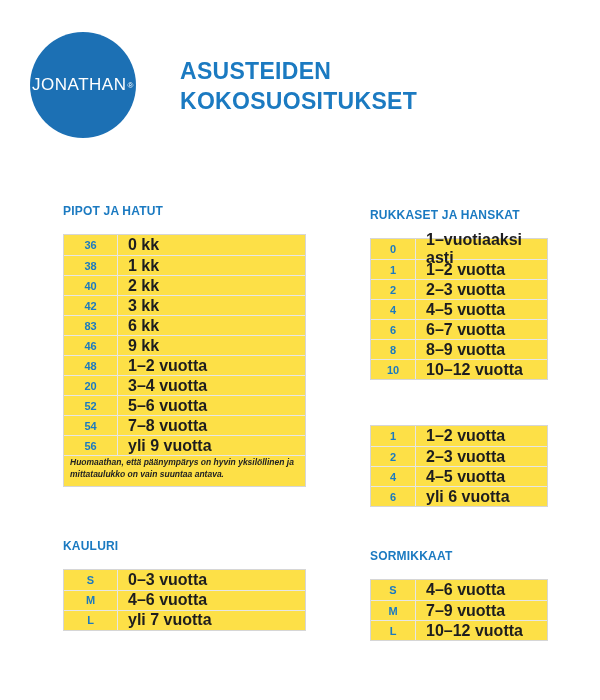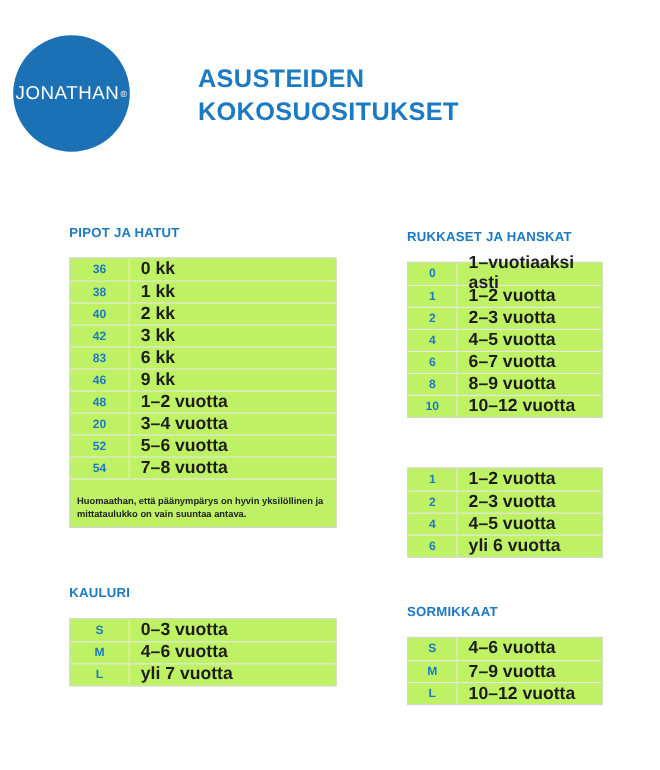--- a/index.html
+++ b/index.html
@@ -14,21 +14,21 @@
   body{
     position:relative;
     background:#ffffff;
     font-family:"Liberation Sans","DejaVu Sans",sans-serif;
     color:var(--text);
     overflow:hidden;
   }
 
   
   .logo-circle{
-    position:absolute;left:12px;top:32px;
+    position:absolute;left:30px;top:32px;
     width:106px;height:106px;border-radius:50%;
     background:var(--logo-blue);
     display:flex;align-items:center;justify-content:center;
     color:#fff;font-size:17px;letter-spacing:.5px;
   }
   .logo-circle sup{font-size:8px;vertical-align:super;margin-left:1px;}
   .page-title{
     position:absolute;left:180px;top:56px;
     color:var(--accent);
     font-size:23px;font-weight:bold;line-height:30px;
@@ -42,21 +42,21 @@
 
   .sec h2{
     color:var(--accent);
     font-size:12px;font-weight:bold;
     letter-spacing:.2px;
     margin-bottom:16px;
   }
 
   .table{
     border:1px solid var(--border);
-    background:#bef264;
+    background:#fde047;
     width:100%;
   }
   .trow{
     display:flex;align-items:stretch;height:20px;
     border-top:1px solid var(--border-light);
   }
   .trow:first-child{border-top:none;}
   .cell-size{
     width:54px;flex:0 0 54px;
     display:flex;align-items:center;justify-content:center;
@@ -64,23 +64,23 @@
     border-right:1px solid var(--border-light);
   }
   .col-right .cell-size{width:45px;flex:0 0 45px;}
   .cell-desc{
     display:flex;align-items:center;
     padding-left:10px;
     font-size:16px;font-weight:bold;color:var(--text);
   }
   .note{
     border-top:1px solid var(--border-light);
-    font-size:8.5px;font-weight:bold;
+    font-size:8.5px;font-style:italic;font-weight:bold;
     line-height:1.45;
-    padding:13px 8px 5px 6px;
+    padding:0 8px 5px 6px;
     color:#222;
   }
 
   
   .sec-pipot{margin-bottom:52px;}
   .sec-rukkaset{margin-bottom:45px;}
   .sec-lapaset{margin-bottom:42px;}
 </style>
 </head>
 <body>
@@ -132,20 +132,24 @@
           <div class="cell-desc">3–4 vuotta</div>
         </div>
         <div class="trow">
           <div class="cell-size">52</div>
           <div class="cell-desc">5–6 vuotta</div>
         </div>
         <div class="trow">
           <div class="cell-size">54</div>
           <div class="cell-desc">7–8 vuotta</div>
         </div>
+        <div class="trow">
+          <div class="cell-size">56</div>
+          <div class="cell-desc">yli 9 vuotta</div>
+        </div>
         <div class="note">Huomaathan, että päänympärys on hyvin yksilöllinen ja mittataulukko on vain suuntaa antava.</div>
       </div>
   </div>
   <div class="sec">
     <h2>KAULURI</h2>
     <div class="table">
         <div class="trow">
           <div class="cell-size">S</div>
           <div class="cell-desc">0–3 vuotta</div>
         </div>

